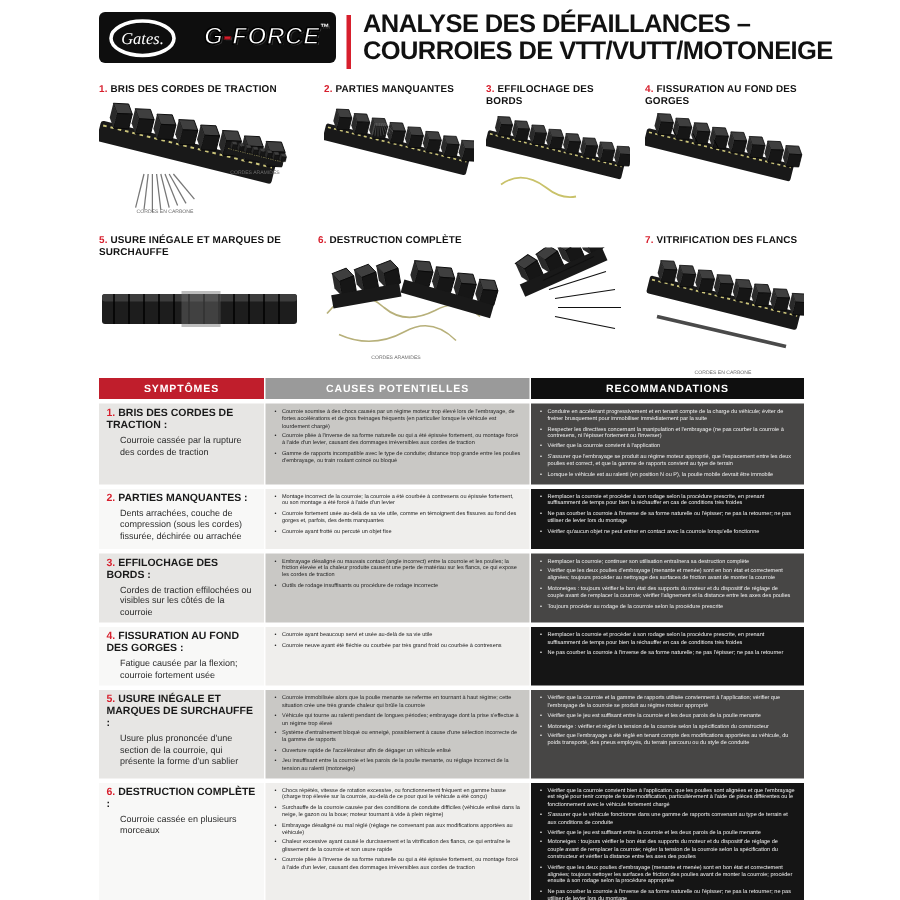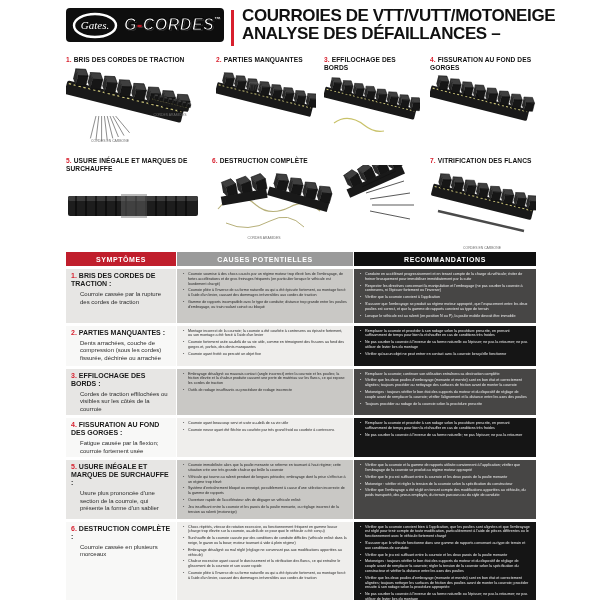--- a/index.html
+++ b/index.html
@@ -1,21 +1,21 @@
 <!DOCTYPE html>
 <html><head>
 <meta charset="utf-8">
 <style>
   html,body{margin:0;padding:0;background:#ffffff;}
   .page{position:relative;width:600px;height:600px;background:#ffffff;overflow:hidden;
         font-family:"Liberation Sans",sans-serif;color:#1a1a1a;}
 
   
   .logo-bar{position:absolute;left:66px;top:8px;width:158px;height:34px;background:#0e0e0e;
-            border-radius:4px;display:flex;align-items:center;gap:6px;padding:0 6px;box-sizing:border-box;}
+            border-radius:4px;display:flex;align-items:center;gap:18px;padding:0 6px;box-sizing:border-box;}
   .gates-oval{flex:0 0 auto;}
   .gforce{font-weight:900;font-style:italic;font-size:16px;letter-spacing:.5px;color:#ffffff;
           -webkit-text-stroke:1px #000;text-shadow:1px 1px 0 #3a3a3a;white-space:nowrap;}
   .gforce .dash{color:#d71f2d;-webkit-text-stroke:.6px #7c0e16;}
   .gforce .tm{font-size:6px;vertical-align:top;-webkit-text-stroke:0;color:#fff;}
   .red-divider{position:absolute;left:231px;top:10px;width:3px;height:36px;background:#d71f2d;}
   .titles{position:absolute;left:242px;top:7px;width:350px;}
   .title-line{font-size:17px;font-weight:bold;letter-spacing:-.4px;line-height:1.06;color:#111;}
   .subtitle{font-size:8.5px;font-weight:bold;letter-spacing:.2px;margin-top:3px;color:#111;}
 
@@ -92,26 +92,26 @@
         </g>
       </g>
     </defs>
   </svg>
 
   <div class="logo-bar">
     <svg class="gates-oval" width="46" height="27" viewBox="0 0 46 27">
       <ellipse cx="23" cy="13.5" rx="21" ry="11.5" fill="none" stroke="#ffffff" stroke-width="2.4"></ellipse>
       <text x="23" y="17" text-anchor="middle" font-family="Liberation Serif, serif" font-style="italic" font-size="11" fill="#ffffff">Gates.</text>
     </svg>
-    <div class="gforce"><span>G</span><span class="dash">-</span><span>CORDES</span><span class="tm">™</span></div>
+    <div class="gforce"><span>G</span><span class="dash">-</span><span>FORCE</span><span class="tm">™</span></div>
   </div>
   <div class="red-divider"></div>
   <div class="titles">
+    <div class="title-line">ANALYSE DES DÉFAILLANCES –</div>
     <div class="title-line">COURROIES DE VTT/VUTT/MOTONEIGE</div>
-    <div class="title-line">ANALYSE DES DÉFAILLANCES –</div>
   </div>
 
   <div class="fig" style="left:66px;top:56px;width:128px;">
     <div class="fig-label">
       <span class="num">1.</span><span>BRIS DES CORDES DE TRACTION</span>
     </div>
     <svg width="128" height="80" viewBox="0 0 128 80">
       <use href="#cogbelt" transform="translate(2,4)"></use>
       <use href="#frayfan" transform="translate(30,52) scale(1.4)"></use>
       <use href="#cogbelt" transform="translate(86,30) scale(0.32)"></use>

